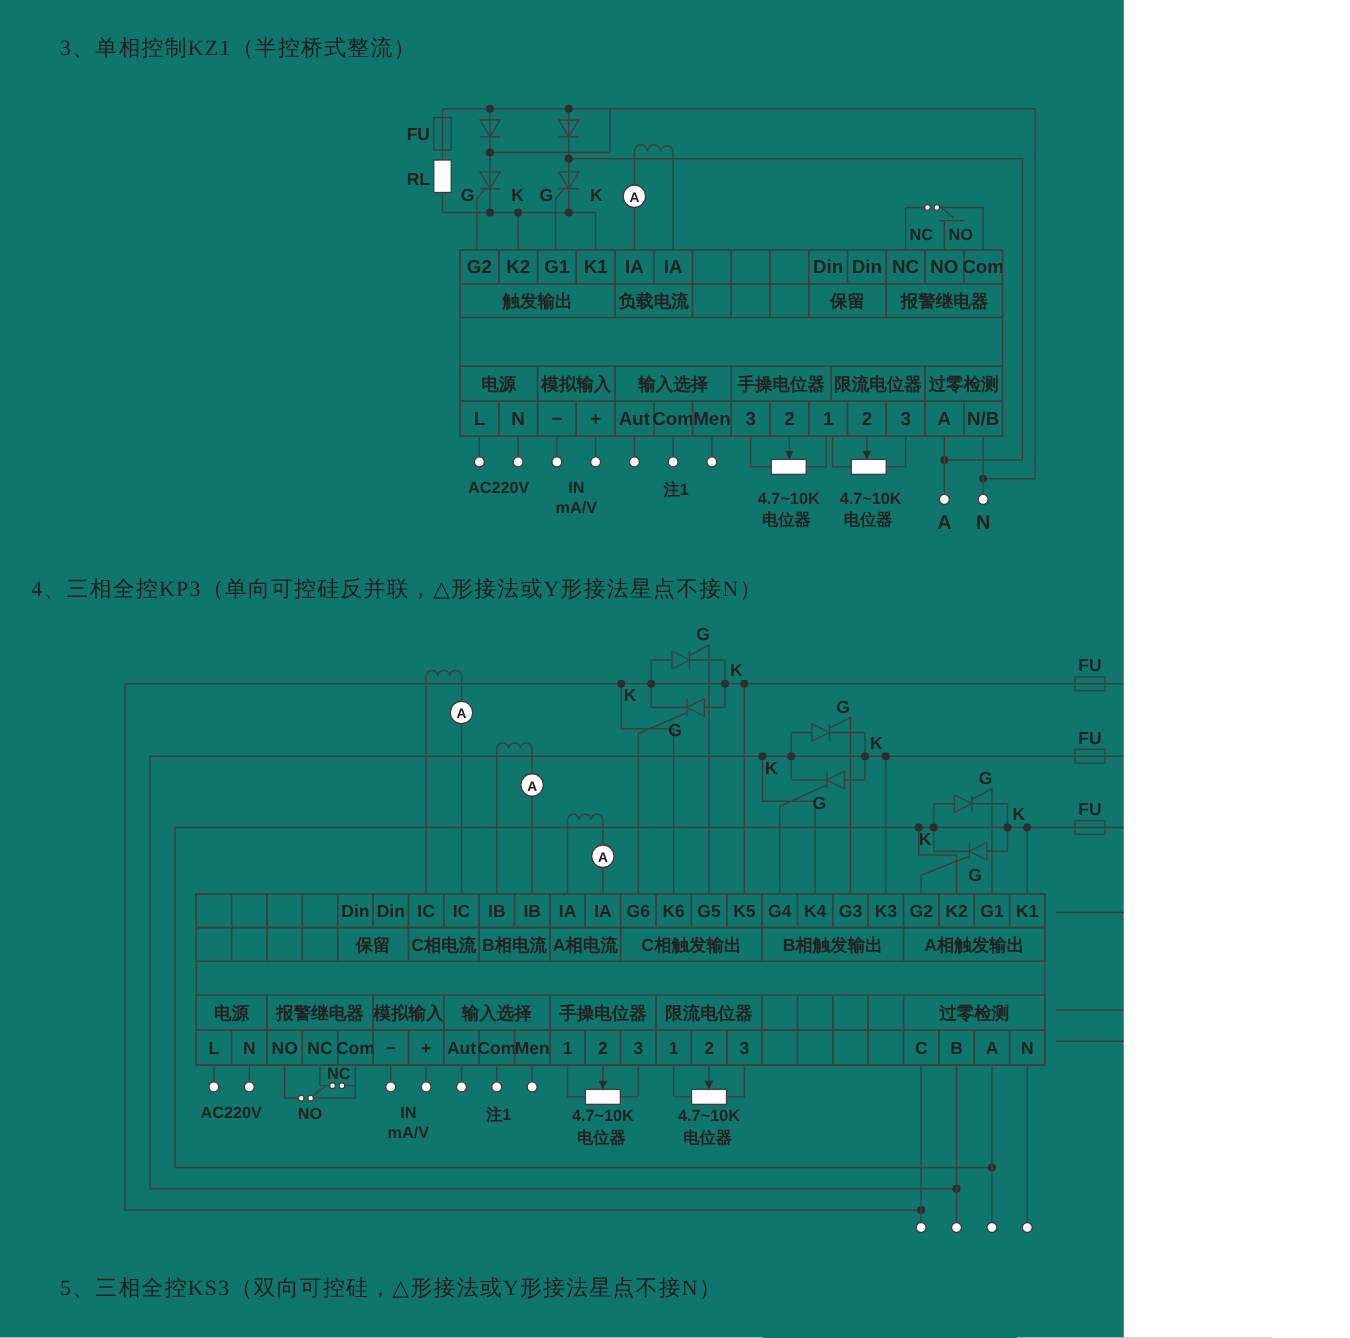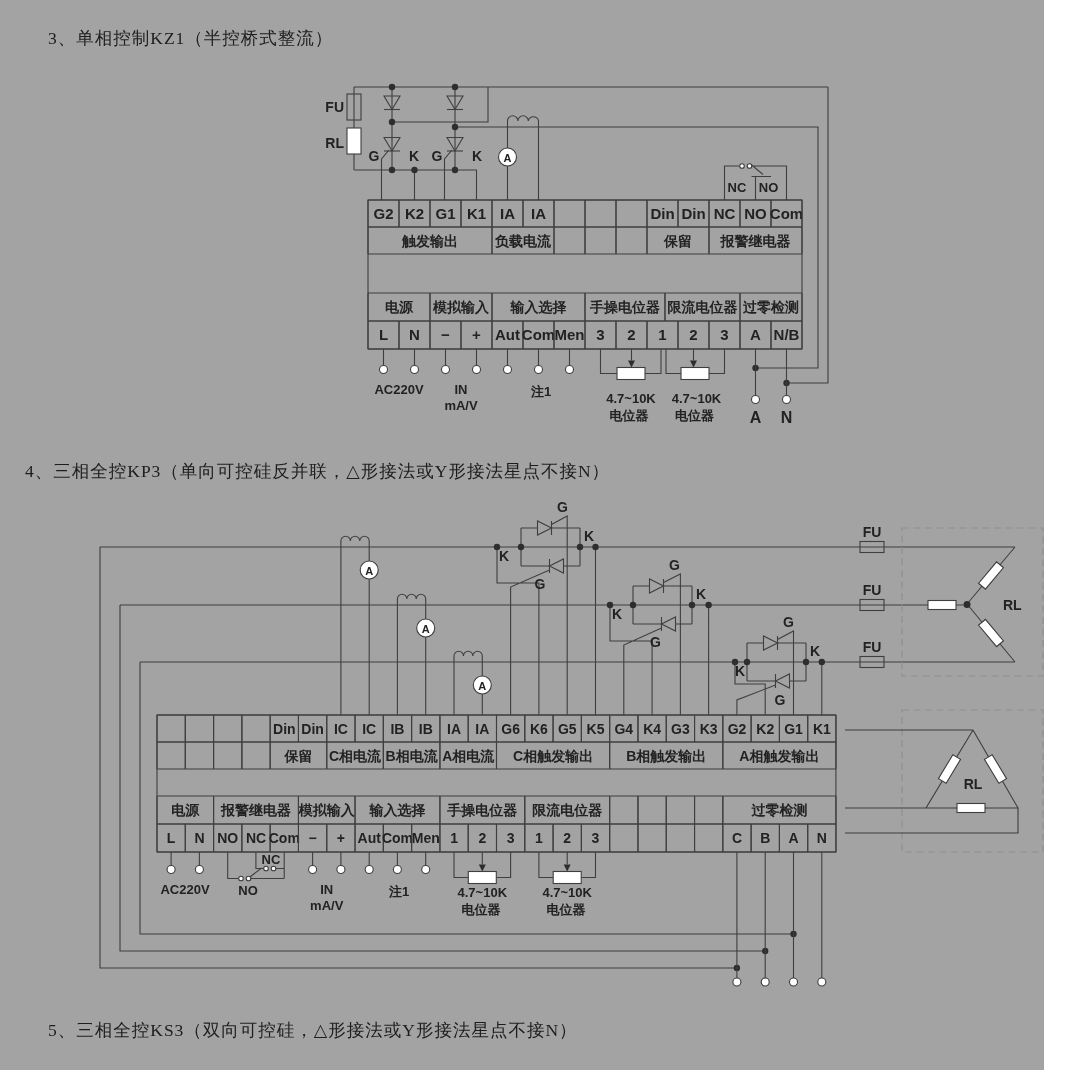--- a/index.html
+++ b/index.html
@@ -1,16 +1,16 @@
 <!DOCTYPE html>
 <html><head>
 <meta charset="utf-8">
 <style>
   html,body{margin:0;padding:0;background:#fff;}
-  .stage{position:relative;width:1044px;height:1070px;background:#a3a3a3;overflow:hidden;
+  .stage{position:relative;width:899px;height:1070px;background:#0f766e;overflow:hidden;
          font-family:"Liberation Sans",sans-serif;}
   svg text{fill:#222;}
   .title{font-family:"Liberation Serif","DejaVu Serif",serif;font-size:17.5px;fill:#1d1d1d;letter-spacing:1px;}
   .wire{stroke:#3f3f3f;stroke-width:1.1;fill:none;}
   .dash{stroke:#8f8f8f;stroke-width:1.2;fill:none;stroke-dasharray:7 4.5;}
   .dot{fill:#2e2e2e;stroke:none;}
   .oc{fill:#fff;stroke:#3f3f3f;stroke-width:1.1;}
   .wbox{fill:#fff;stroke:#3f3f3f;stroke-width:1.1;}
   .nbox{fill:none;stroke:#3f3f3f;stroke-width:1.1;}
   .tri{fill:none;stroke:#3f3f3f;stroke-width:1.1;}

